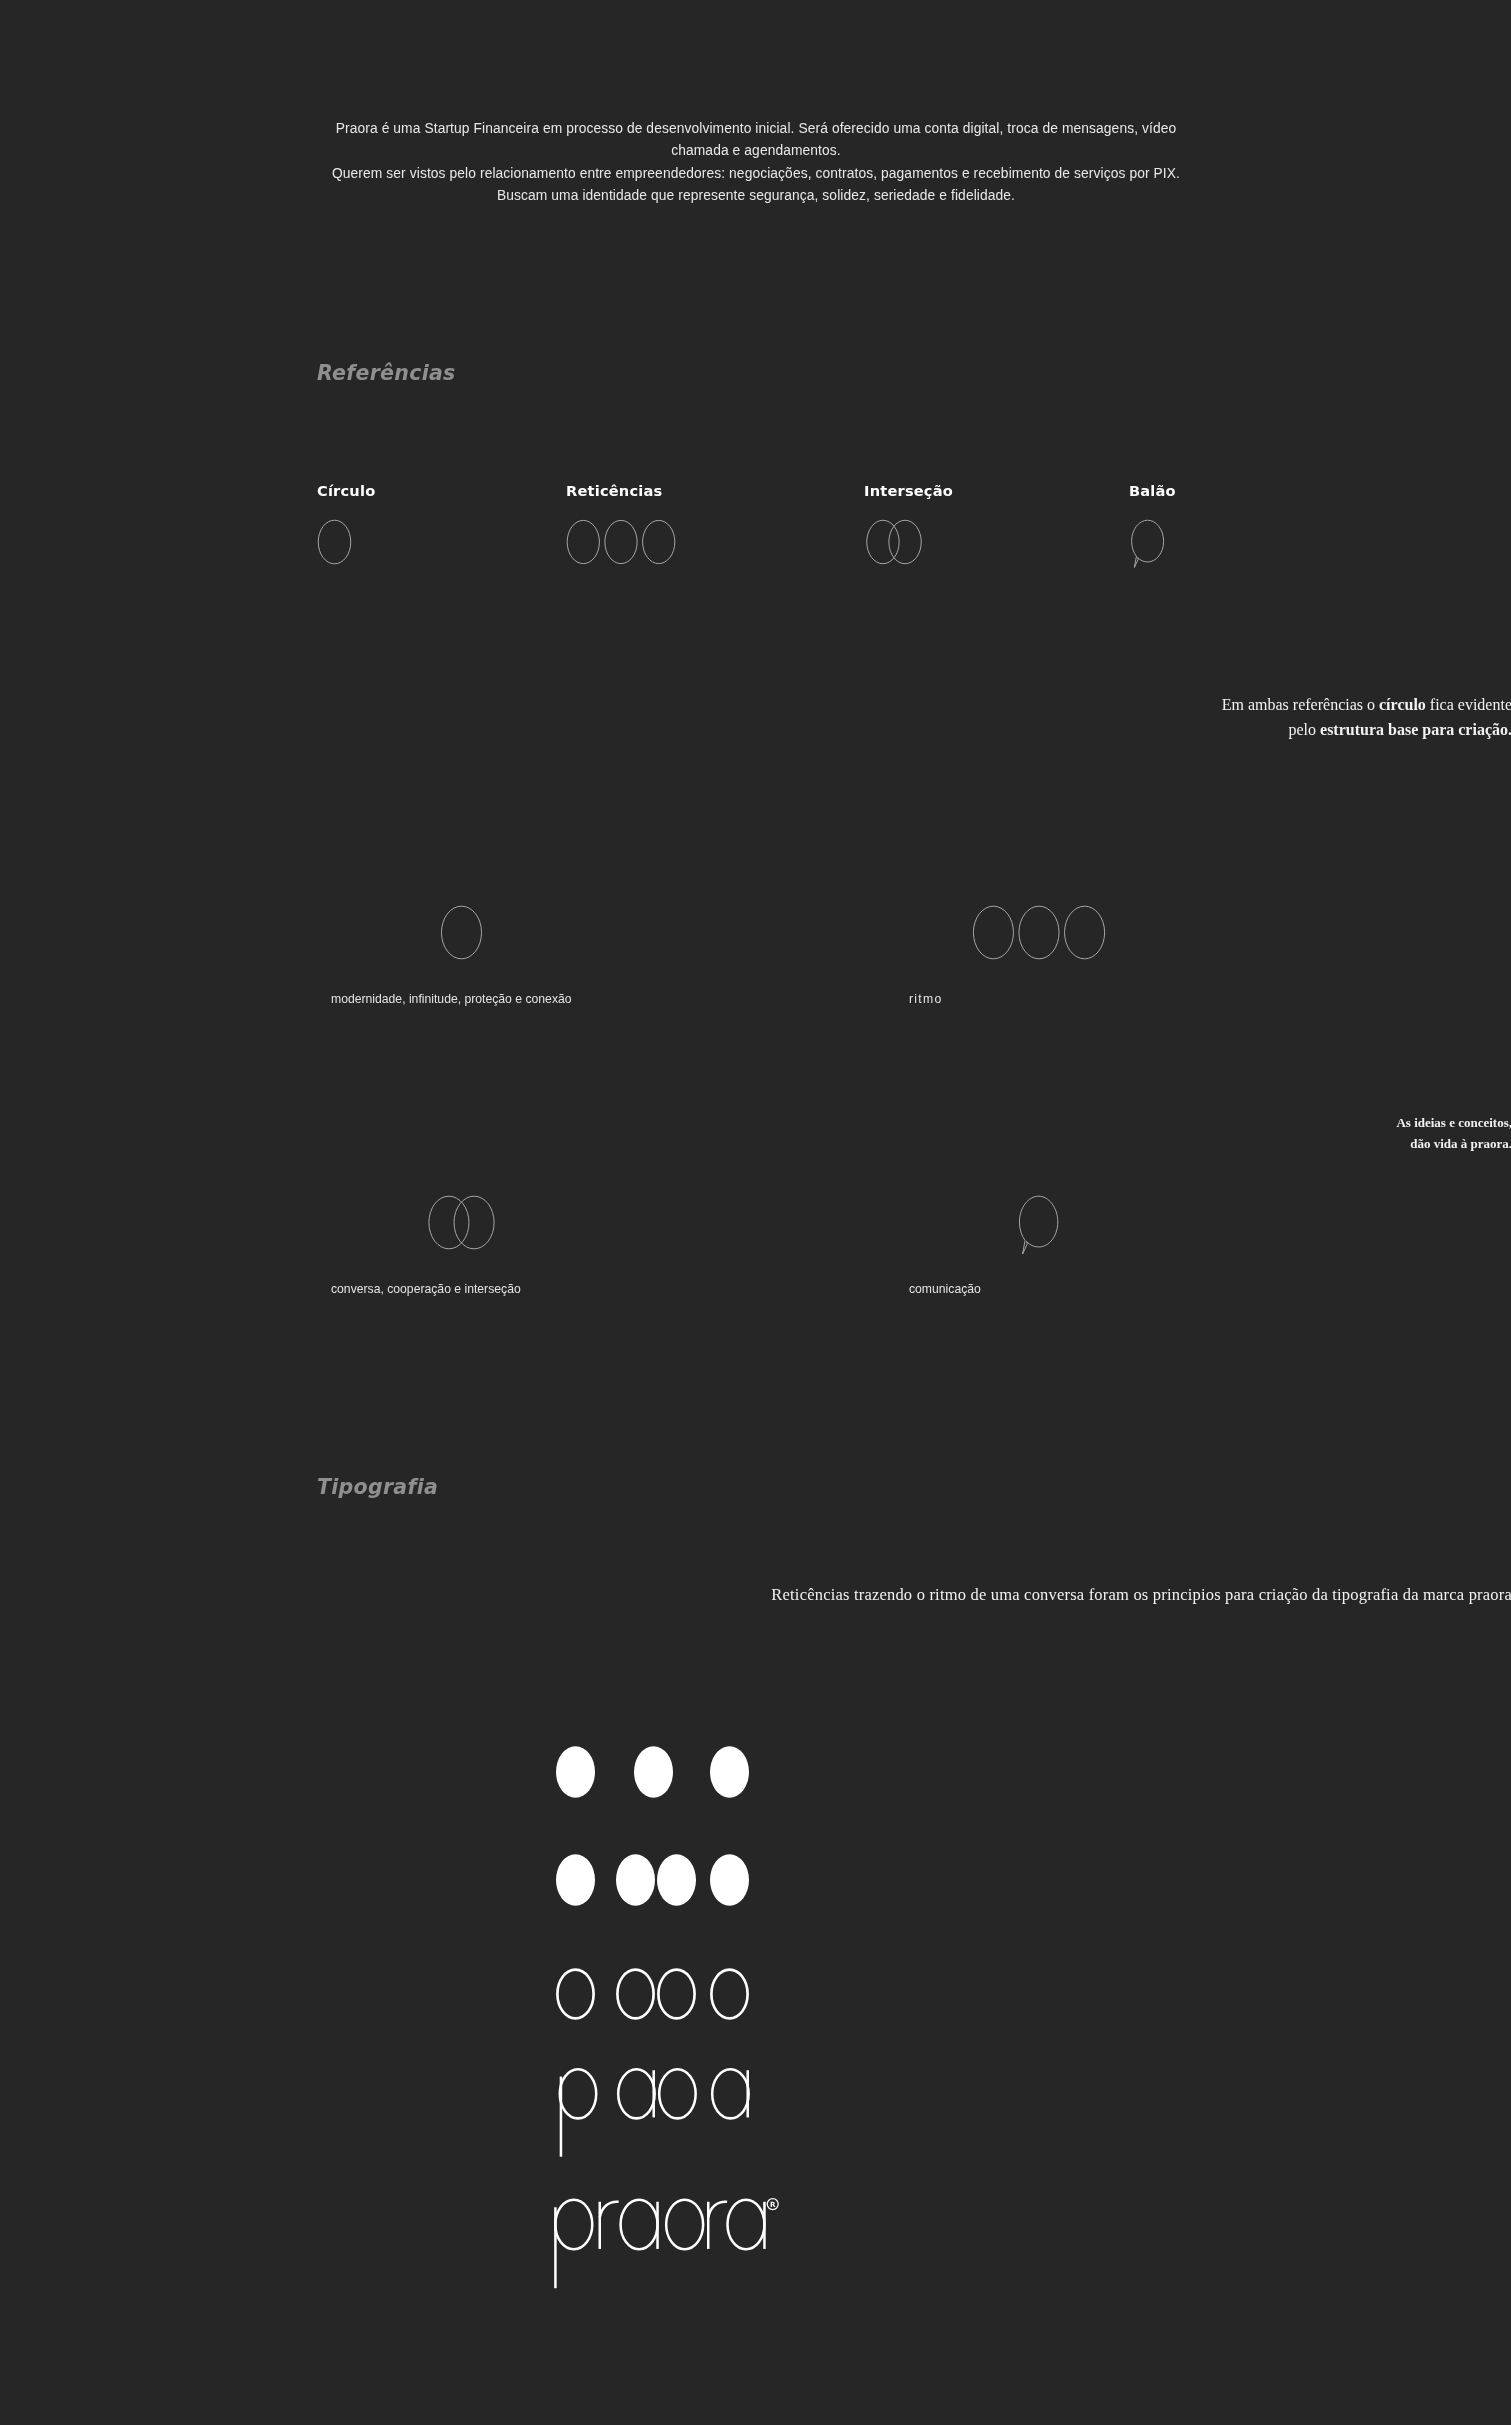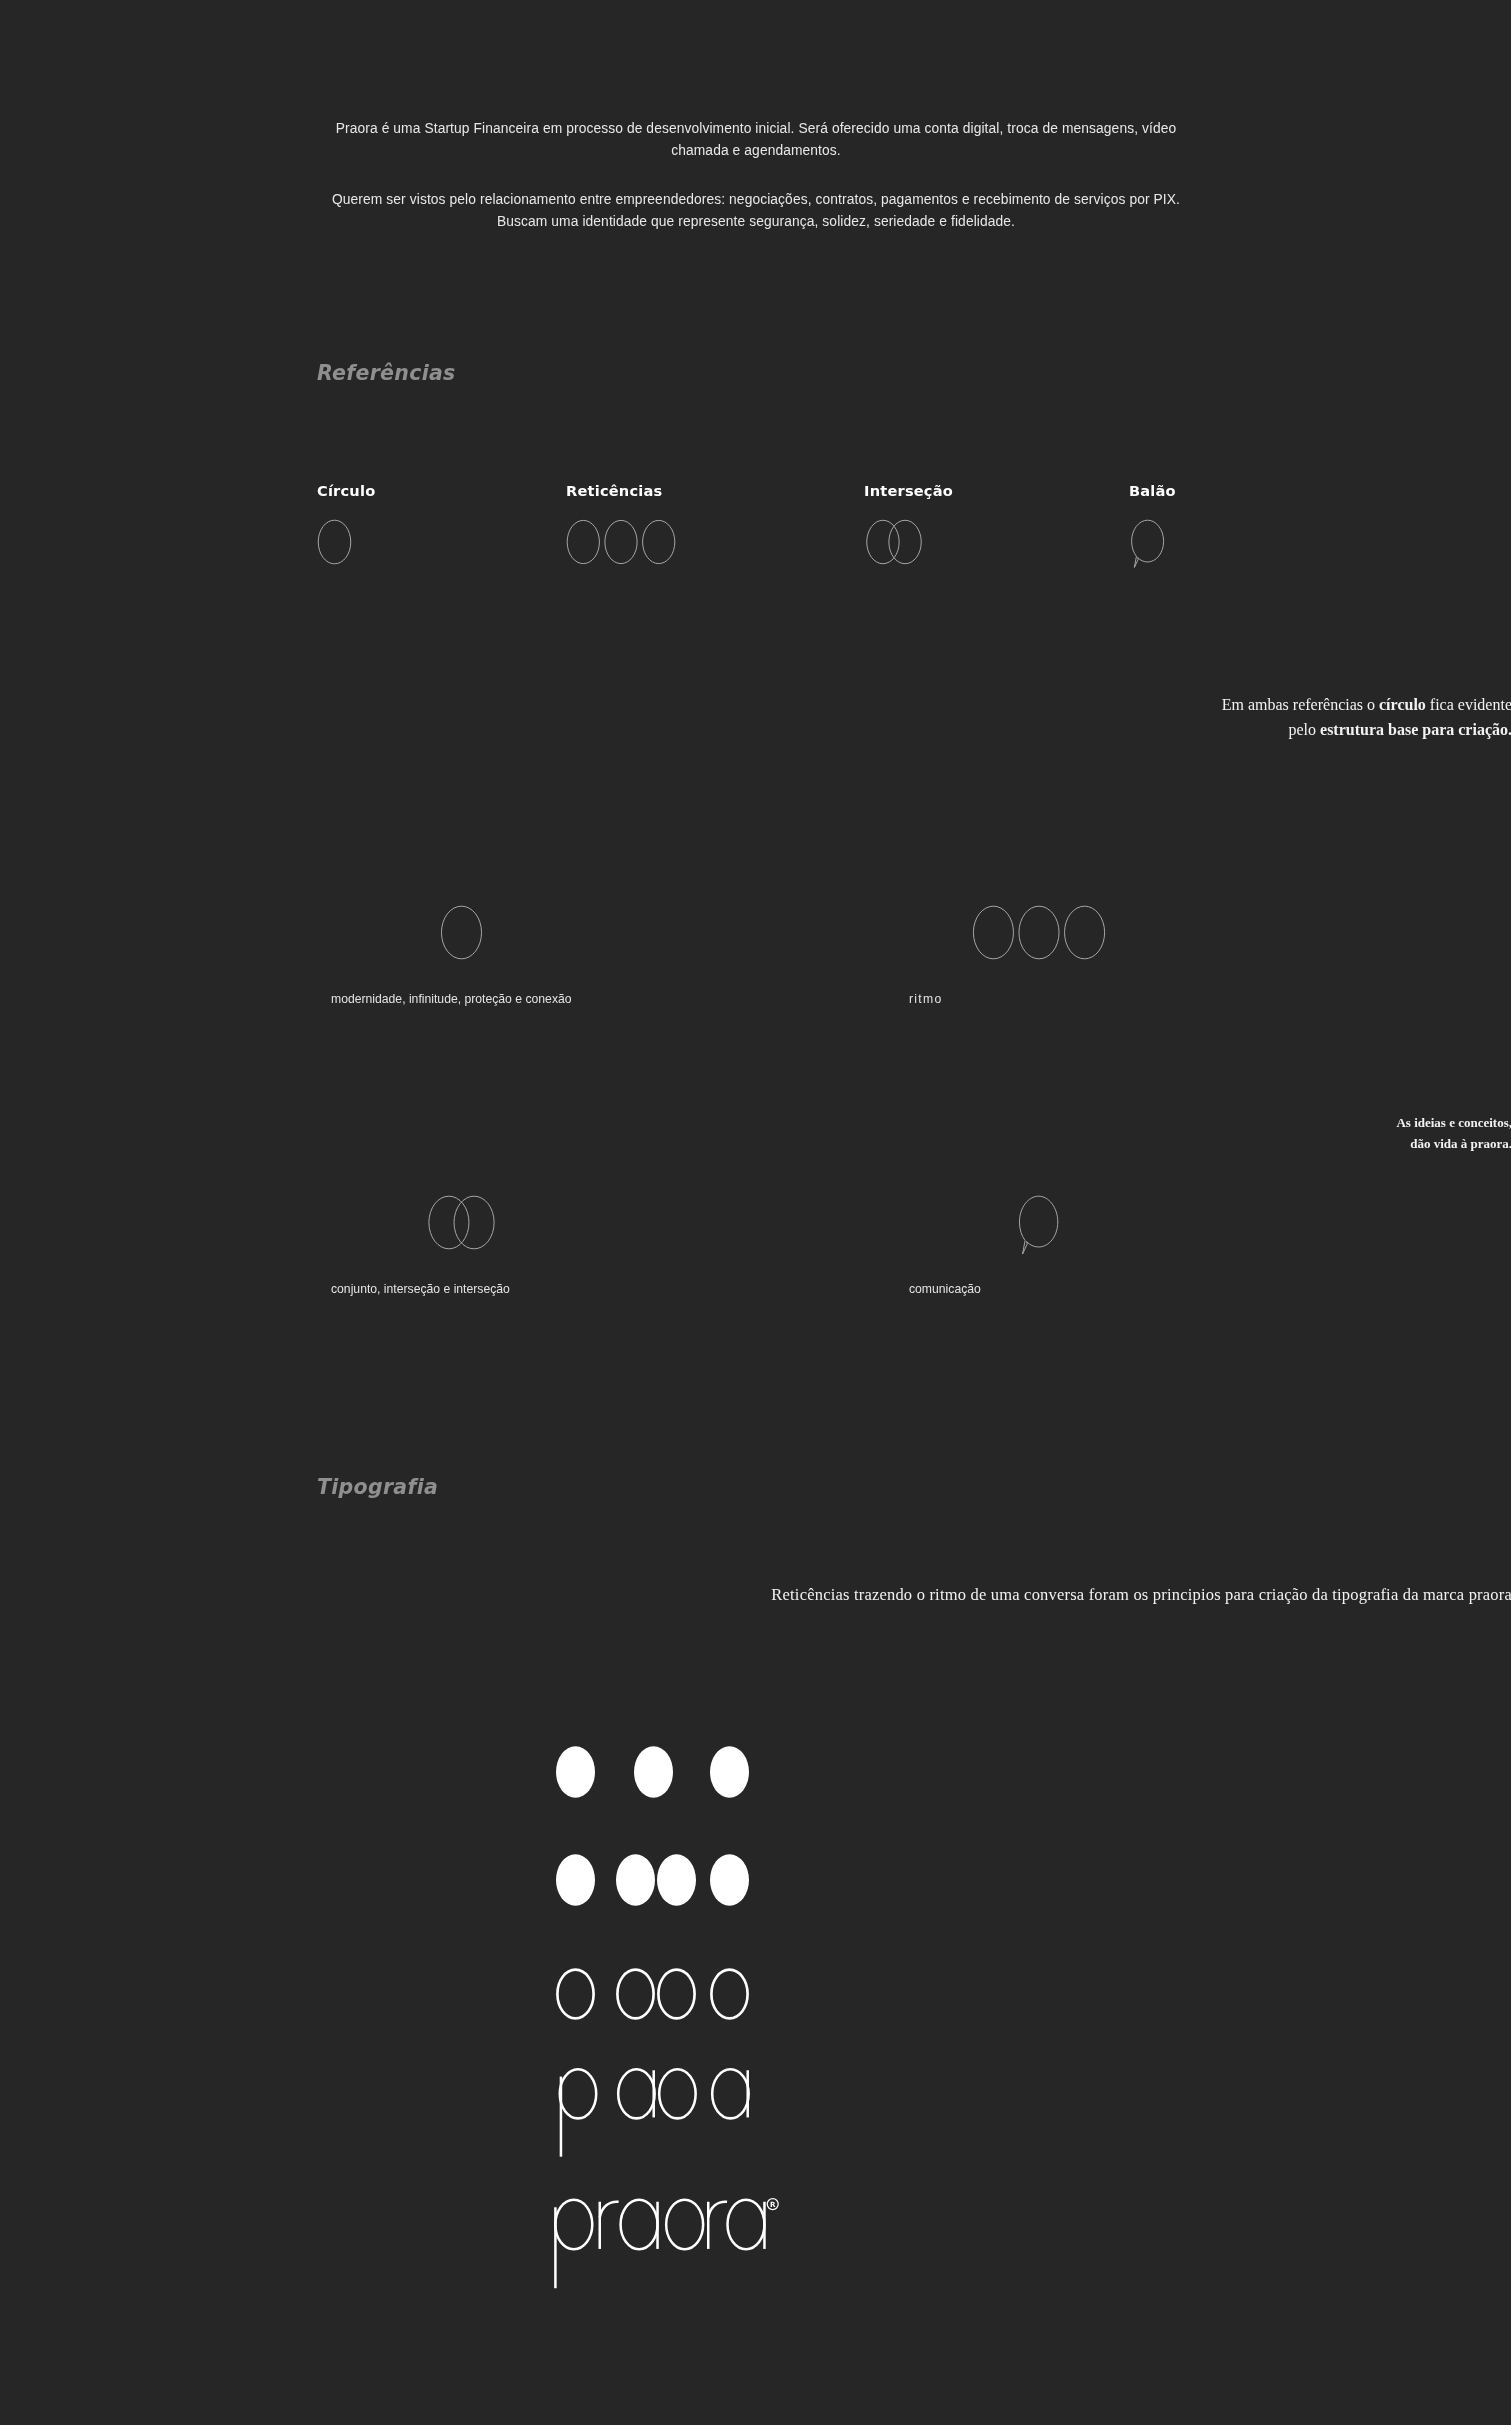--- a/index.html
+++ b/index.html
@@ -25,21 +25,21 @@
     text-align:center;
   }
   .intro p {
     font-family:"Liberation Sans", sans-serif;
     font-size:13.8px;
     line-height:1.62;
     color:#e8e8e8;
     letter-spacing:0.1px;
     font-weight:400;
   }
-  .intro p + p { margin-top:26px; }
+  .intro p + p { }
 
   
   .sect-title {
     position:absolute;
     left:317px;
     font-family:"DejaVu Sans", sans-serif;
     font-size:20.5px;
     font-weight:700;
     color:#8f8f8f;
     letter-spacing:0.3px;
@@ -193,21 +193,21 @@
     <div class="concept-cap">ritmo</div>
   </div>
 
   <div class="concept" id="concept-2">
     <div class="concept-art">
       <svg width="71" height="55" viewBox="0 0 90 70" style="margin:0 auto;">
         <ellipse cx="29" cy="35" rx="25.5" ry="33.5" fill="none" stroke="#b9b9b9" stroke-width="1.1"></ellipse>
         <ellipse cx="61" cy="35" rx="25.5" ry="33.5" fill="none" stroke="#b9b9b9" stroke-width="1.1"></ellipse>
       </svg>
     </div>
-    <div class="concept-cap">conjunto, interseção e interseção</div>
+    <div class="concept-cap">conversa, cooperação e interseção</div>
   </div>
 
   <div class="concept" id="concept-3">
     <div class="concept-art">
       <svg width="46" height="61" viewBox="0 0 58 78" style="margin:0 auto;">
         <path d="M28.5 1.5 C41.5 1.5 53 16 53 34.5 C53 53 41.5 66.5 28.5 66.5
                  C22.5 66.5 17 63.8 13 59.5 L14 62.5 L8 75.5 L11.2 58.2
                  C6.8 52.4 4 44 4 34.5 C4 16 15.5 1.5 28.5 1.5 Z" fill="none" stroke="#b9b9b9" stroke-width="1.1" stroke-linejoin="round"></path>
       </svg>
     </div>

